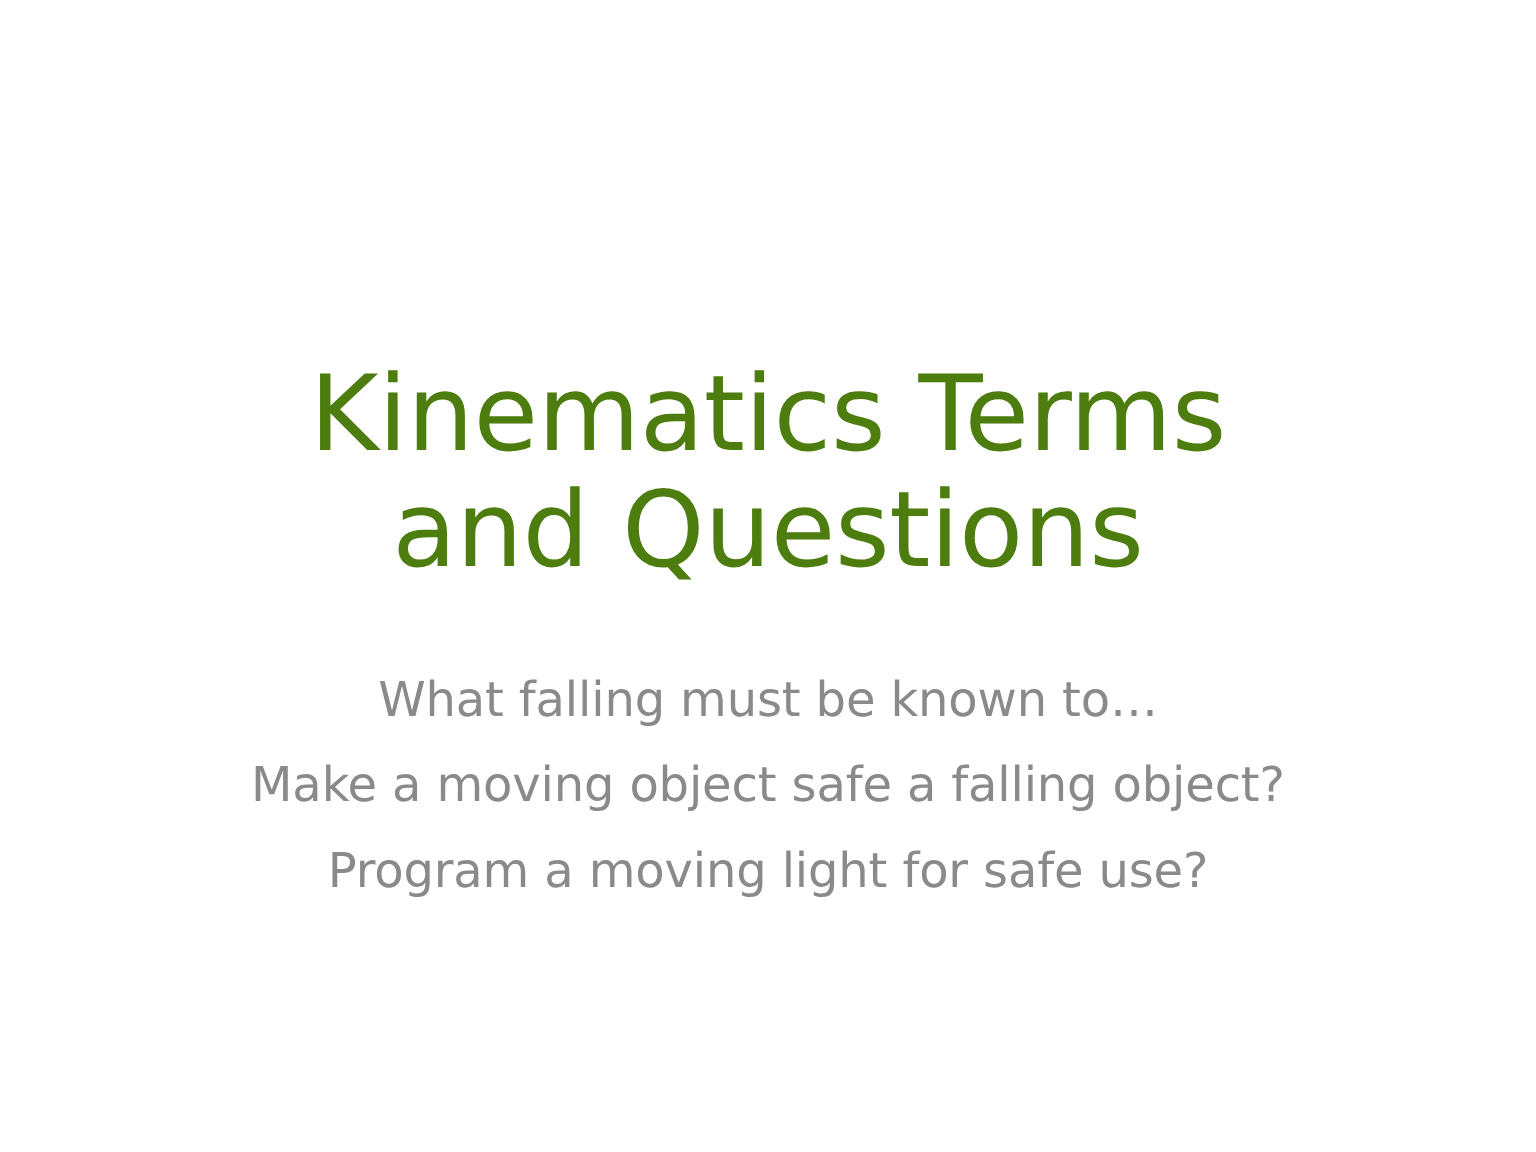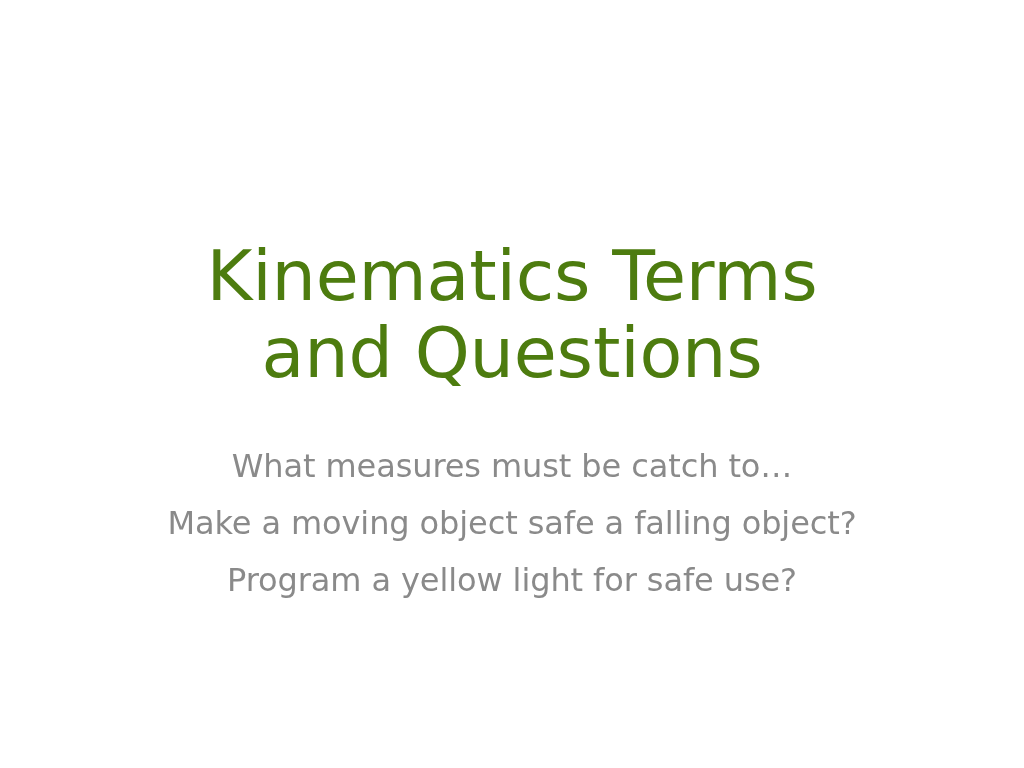--- a/index.html
+++ b/index.html
@@ -64,18 +64,18 @@
 <body>
 
 <div class="slide">
 
   <div class="title-block">
     <span class="title-line">Kinematics Terms</span>
     <span class="title-line">and Questions</span>
   </div>
 
   <div class="subtitle-block">
-    <span class="subtitle-line">What measures must be catch to…</span>
+    <span class="subtitle-line">What falling must be known to…</span>
     <span class="subtitle-line">Make a moving object safe a falling object?</span>
-    <span class="subtitle-line">Program a yellow light for safe use?</span>
+    <span class="subtitle-line">Program a moving light for safe use?</span>
   </div>
 
 </div>
 
 </body></html>

